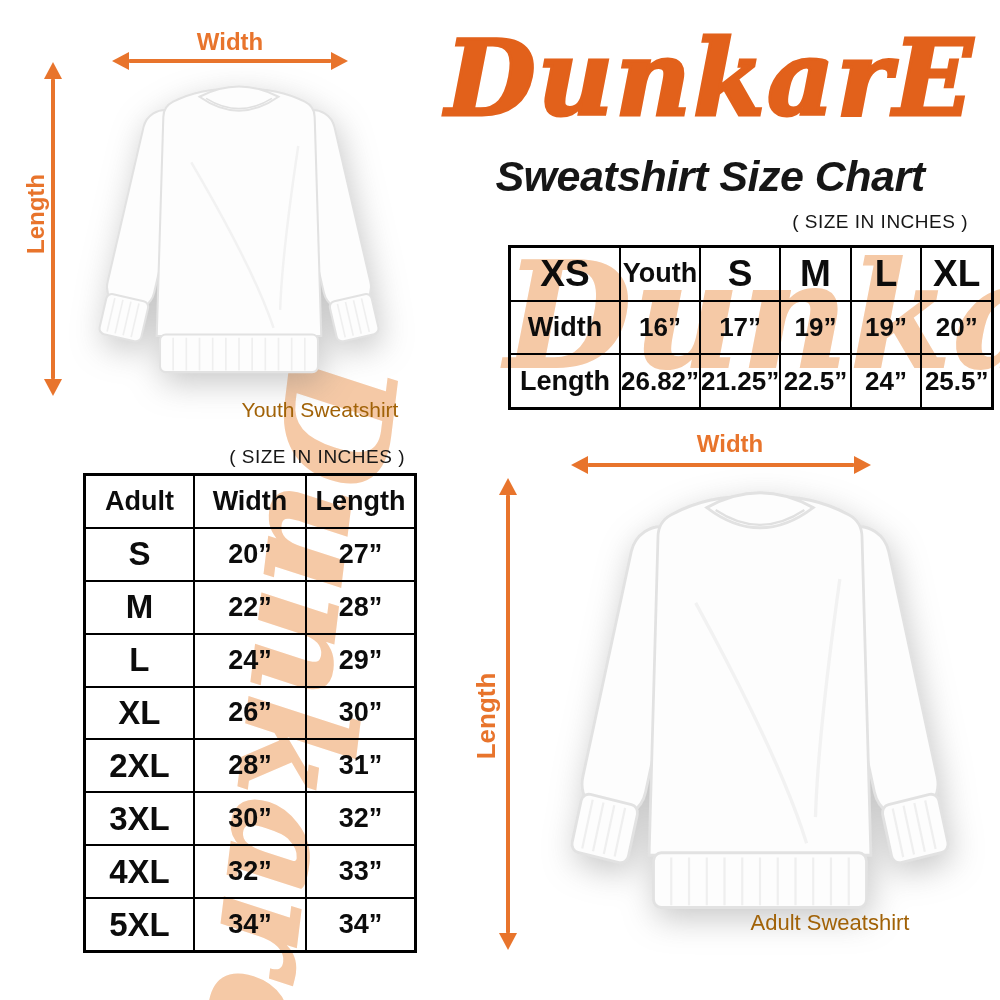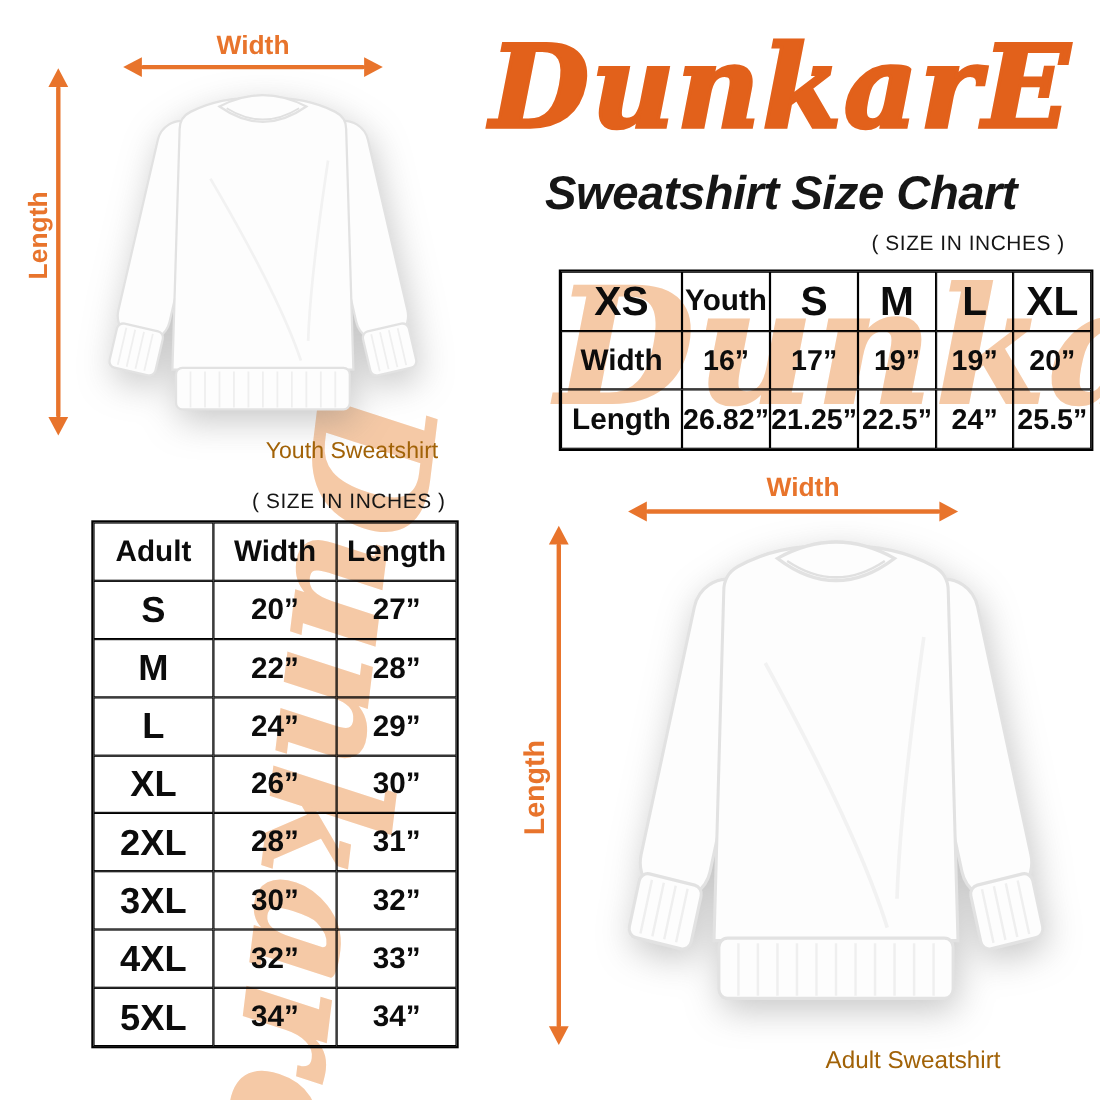--- a/index.html
+++ b/index.html
@@ -189,13 +189,13 @@
     </g>
     <path d="M140,46 C162,35 184,30 220,30 C256,30 278,35 300,46 C308,50 312,57 312,65 L320,332 L120,332 L128,65 C128,57 132,50 140,46 Z"></path>
     <rect x="124" y="330" width="192" height="46" rx="7"></rect>
     <path d="M172,40 Q220,74 268,40 Q220,15 172,40 Z"></path>
   </g>
   <path d="M180,42 Q220,67 260,42" fill="none" stroke="#e0e0e0" stroke-width="2"></path>
   <path d="M140,334 v40 M156,334 v40 M172,334 v40 M188,334 v40 M204,334 v40 M220,334 v40 M236,334 v40 M252,334 v40 M268,334 v40 M284,334 v40 M300,334 v40" stroke="#efefef" stroke-width="2" fill="none"></path>
   <path d="M162,120 C200,185 242,262 262,322 M292,100 C283,160 272,240 270,300" stroke="#f2f2f2" stroke-width="3" fill="none"></path>
 </svg>
 
-<div class="abs caption" style="left:700px;top:951px;width:260px;font-size:22px">Adult Sweatshirt</div>
+<div class="abs caption" style="left:700px;top:910px;width:260px;font-size:22px">Adult Sweatshirt</div>
 
 </body></html>

